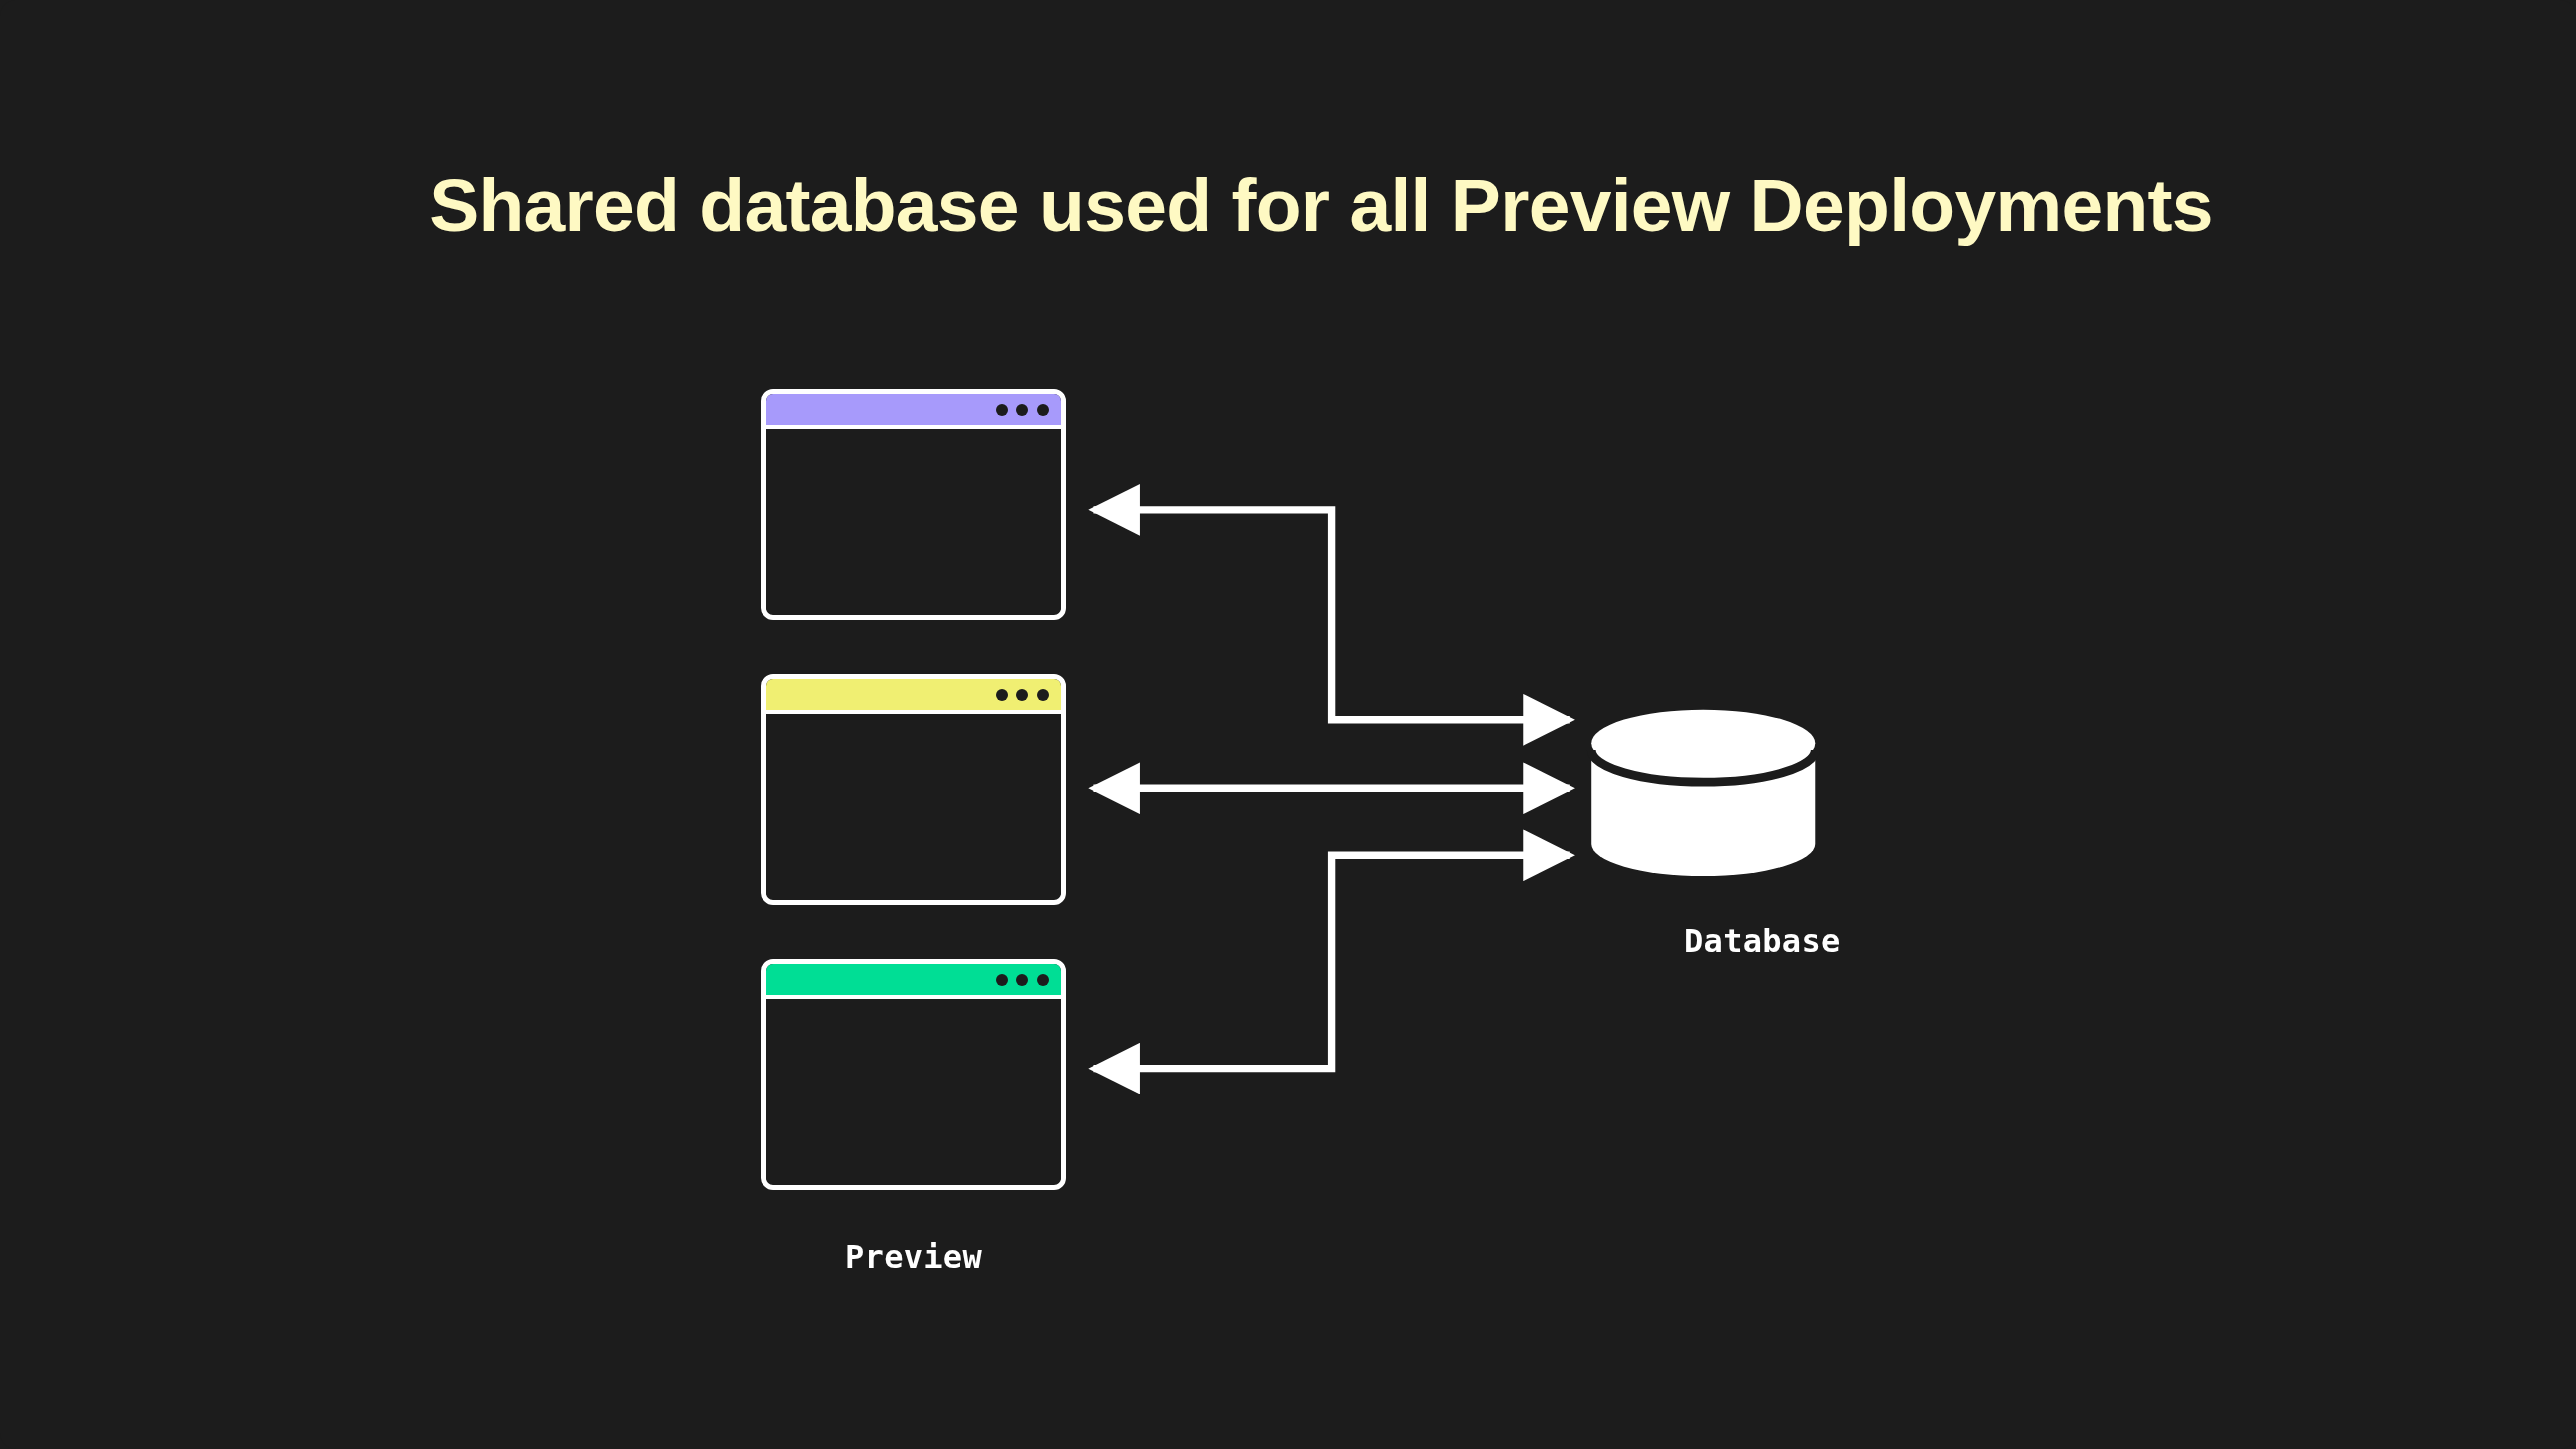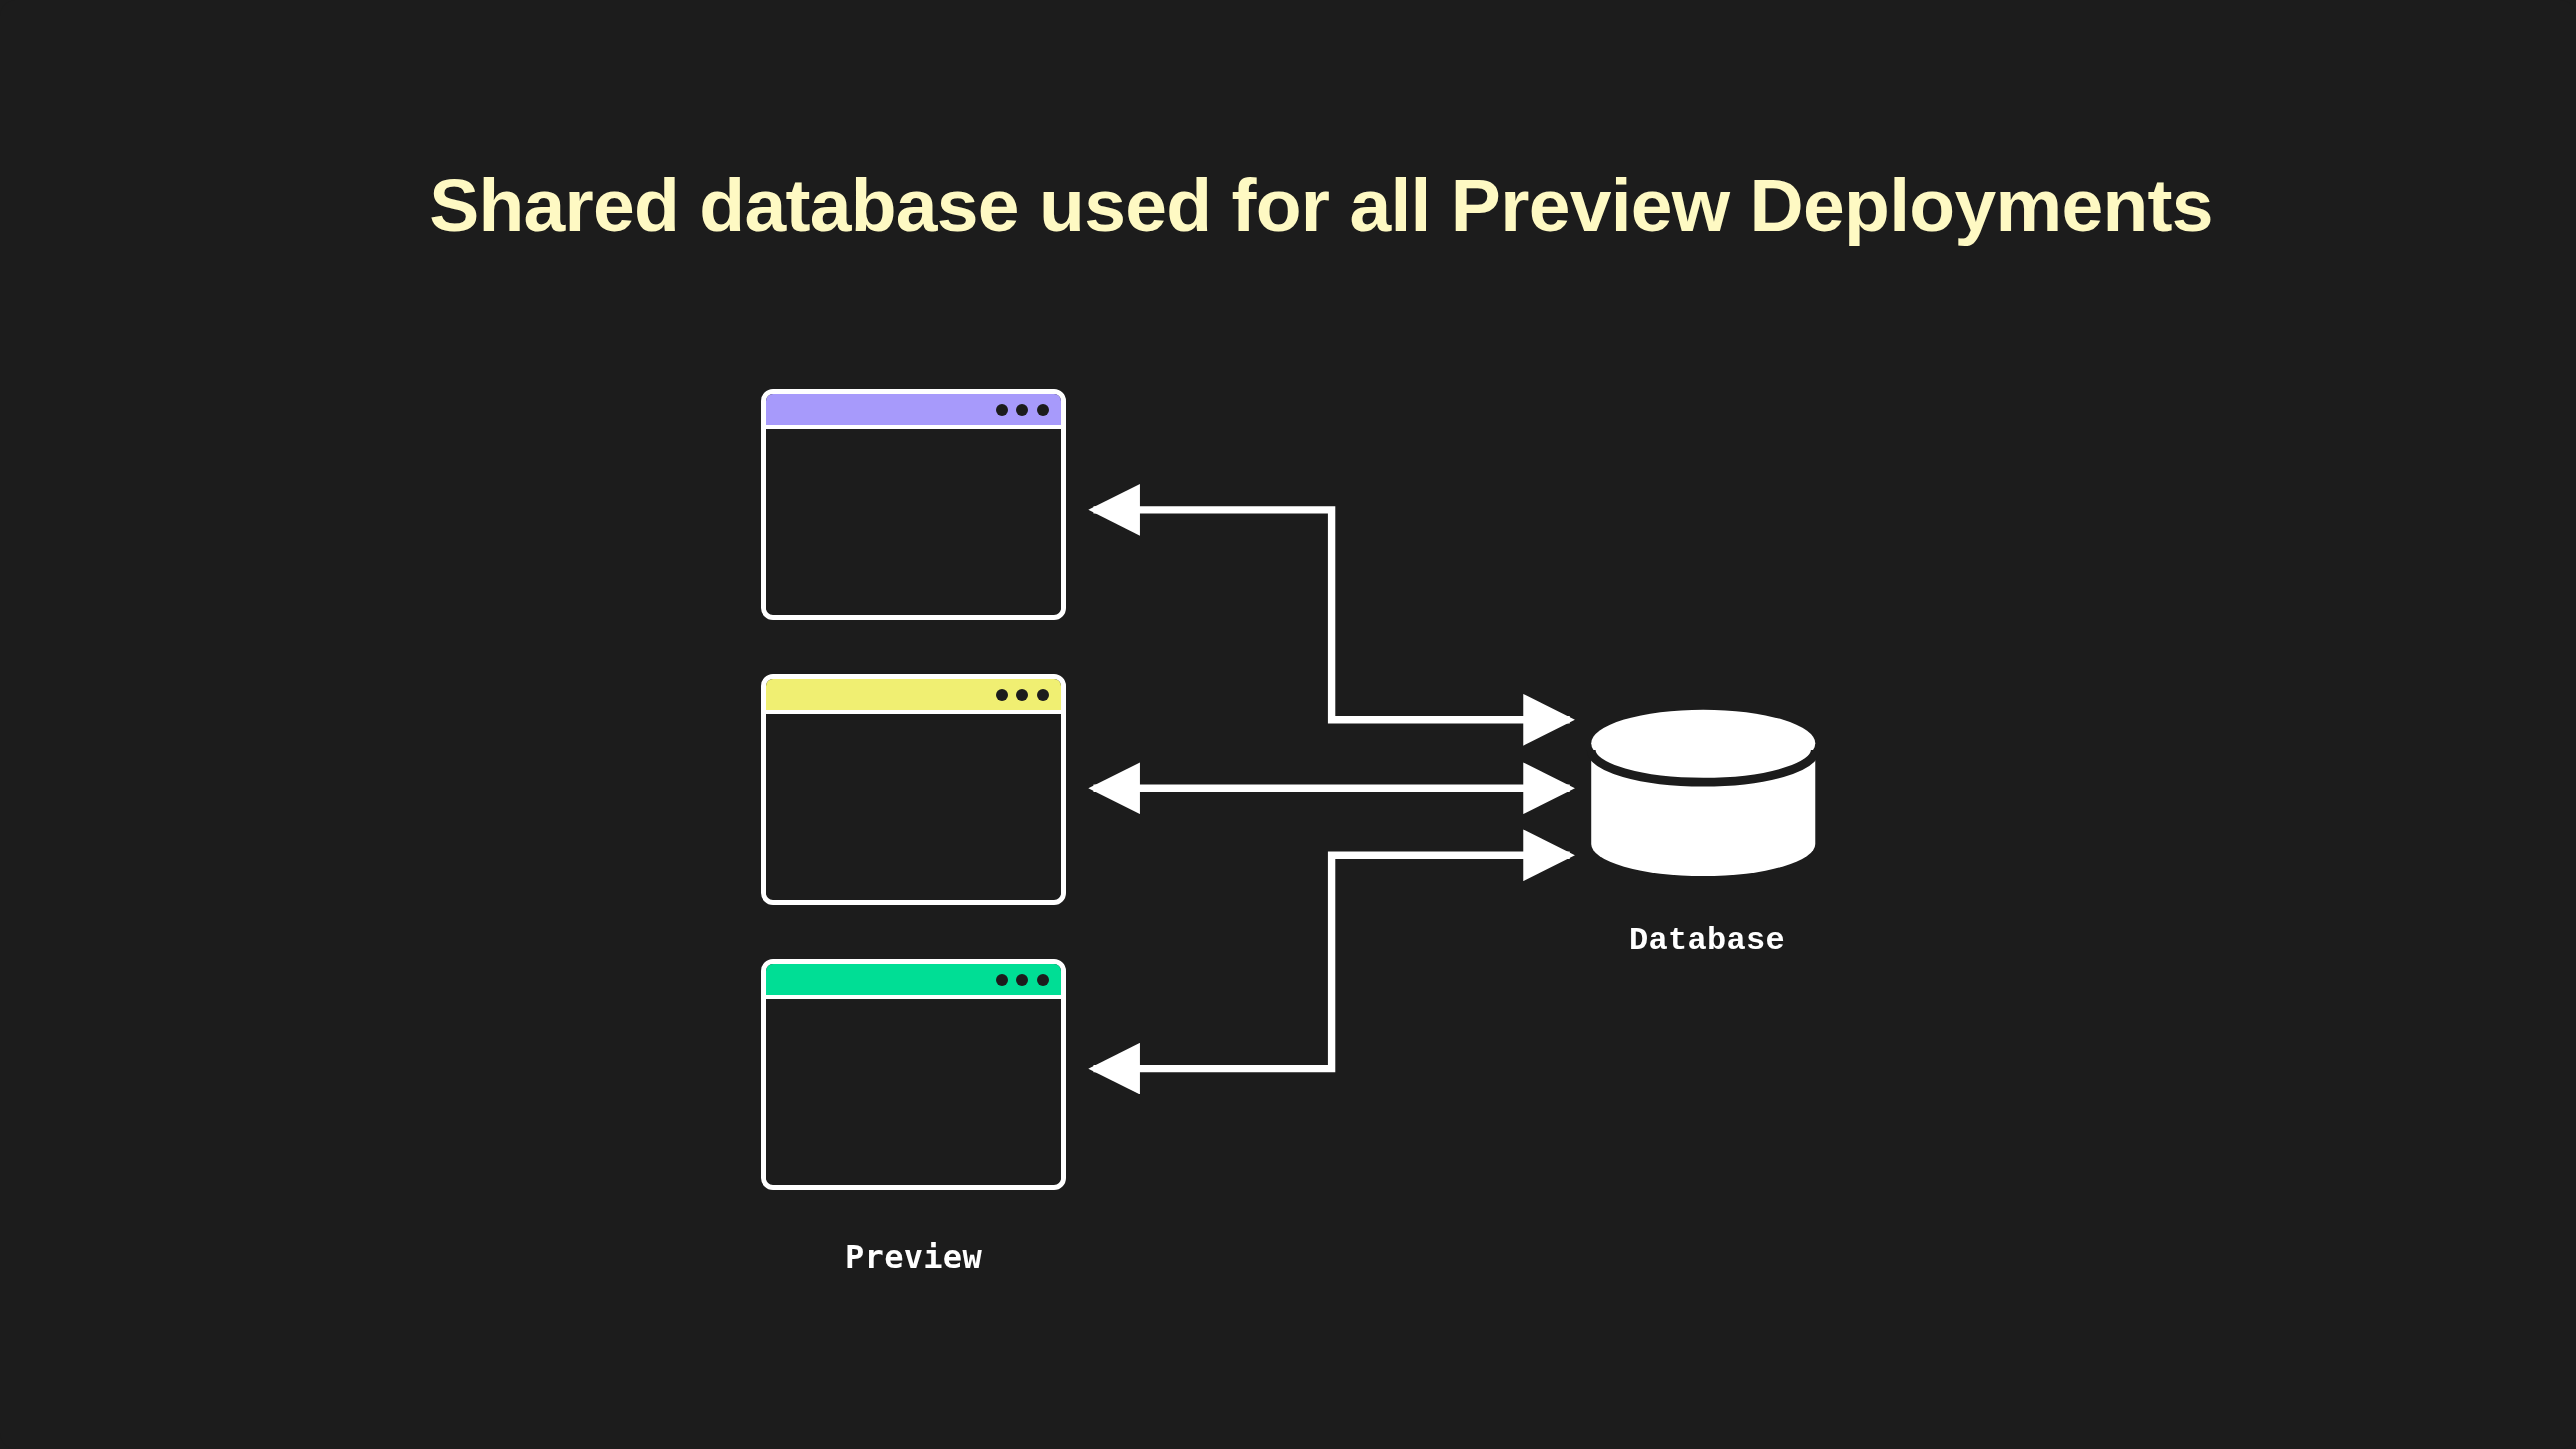--- a/index.html
+++ b/index.html
@@ -94,25 +94,24 @@
     letter-spacing: 0.3px;
     white-space: nowrap;
   }
   #previews-label {
     left: 761px;
     top: 1238px;
     width: 305px;
     text-align: center;
   }
   #database-label {
-    left: 1560px;
+    left: 1684px;
     top: 922px;
     width: 225px;
-    text-align: right;
-    font-family: Liberation Mono, monospace;
+    text-align: left;
   }
 
   
   #overlay {
     position: absolute;
     left: 0;
     top: 0;
     width: 2576px;
     height: 1449px;
     pointer-events: none;

